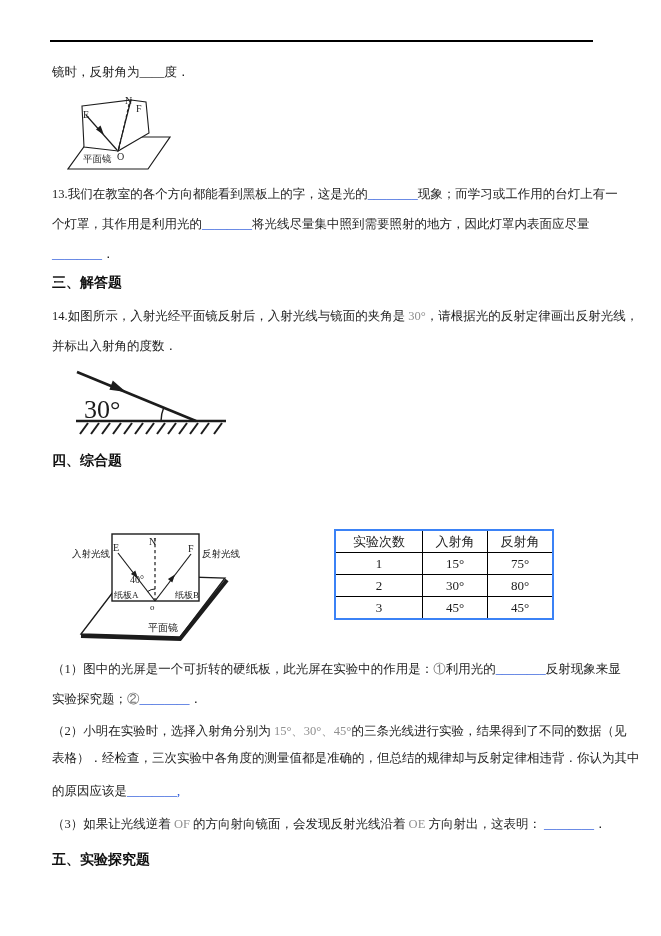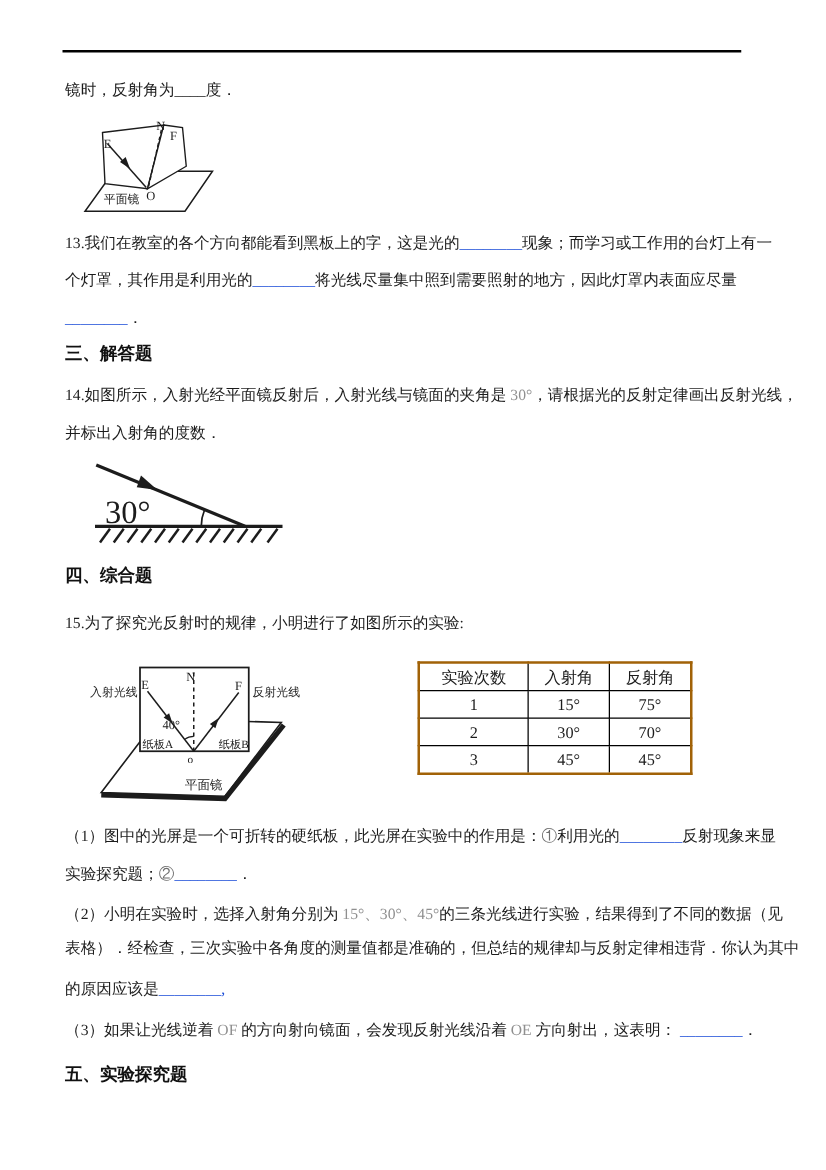--- a/index.html
+++ b/index.html
@@ -12,21 +12,21 @@
   .blank{color:#1d4ed8;letter-spacing:0;}
   .blank.dark{color:#1c1c1c;}
   .gray{color:#8f8f8f;}
   .circ{color:#6e6e6e;}
   svg{position:absolute;overflow:visible;}
   svg text{font-family:"Liberation Serif","DejaVu Serif",serif;fill:#1c1c1c;}
   table.exp{position:absolute;left:334px;top:529px;border-collapse:collapse;
             font-size:13px;color:#1c1c1c;background:#fff;}
   table.exp td,table.exp th{border:1px solid #000;text-align:center;vertical-align:middle;
             font-weight:normal;height:21px;padding:0;}
-  table.exp{border:2px solid #a16207;}
+  table.exp{border:2px solid #3b82f6;}
   .c1{width:86px;} .c2{width:64px;} .c3{width:64px;}
 </style>
 </head>
 <body>
 
 <div class="page">
 
   <div class="top-rule"></div>
 
   <div class="t" style="top:64px">
@@ -82,21 +82,20 @@
       <line x1="170" y1="56" x2="162" y2="67"></line>
     </g>
     <line x1="25" y1="5" x2="144" y2="54" stroke="#1c1c1c" stroke-width="2.6"></line>
     <polygon points="74,25 57.4,22.8 60.8,13.4" fill="#1c1c1c"></polygon>
     <path d="M 109 54 A 34 34 0 0 1 111.6 41" fill="none" stroke="#1c1c1c" stroke-width="1.4"></path>
     <text x="32" y="51" font-size="26">30°</text>
   </svg>
 
   <div class="h" style="top:452px">四、综合题</div>
 
-  <div class="t" style="top:490px">15.为了探究光反射时的规律，小明进行了如图所示的实验:</div>
 
   <svg style="left:38px;top:526px" width="270" height="126" viewBox="0 0 270 126">
     <polygon points="43,108 142,111 187,52 88,49" fill="#fff" stroke="#1c1c1c" stroke-width="1.3"></polygon>
     <path d="M 43 110 L 142 113 L 189 54" fill="none" stroke="#1c1c1c" stroke-width="4"></path>
     <rect x="74" y="8" width="87" height="67" fill="#fff" stroke="#1c1c1c" stroke-width="1.4"></rect>
     <line x1="117" y1="12" x2="117" y2="75" stroke="#1c1c1c" stroke-width="1.2" stroke-dasharray="3.2,2.8"></line>
     <line x1="80" y1="27" x2="117" y2="75" stroke="#1c1c1c" stroke-width="1.2"></line>
     <polygon points="100,52.5 92.9,47.9 97.3,44.5" fill="#1c1c1c"></polygon>
     <line x1="117" y1="75" x2="153" y2="28" stroke="#1c1c1c" stroke-width="1.2"></line>
     <polygon points="137,48.4 134.3,56.5 129.9,53.1" fill="#1c1c1c"></polygon>
@@ -121,21 +120,21 @@
       <th class="c3">反射角</th>
     </tr>
     <tr>
       <td>1</td>
       <td>15°</td>
       <td>75°</td>
     </tr>
     <tr>
       <td>2</td>
       <td>30°</td>
-      <td>70°</td>
+      <td>80°</td>
     </tr>
     <tr>
       <td>3</td>
       <td>45°</td>
       <td>45°</td>
     </tr>
   </tbody>
     </table>
 
   <div class="t" style="top:661px">

